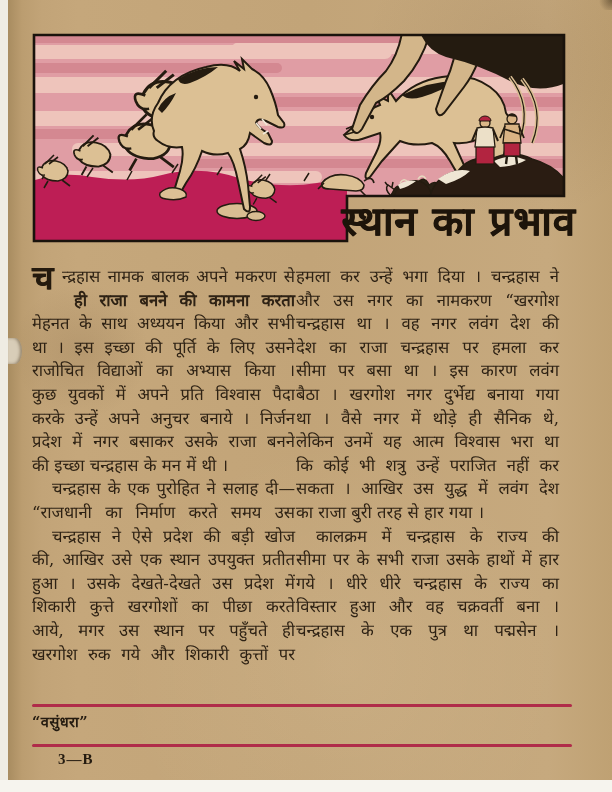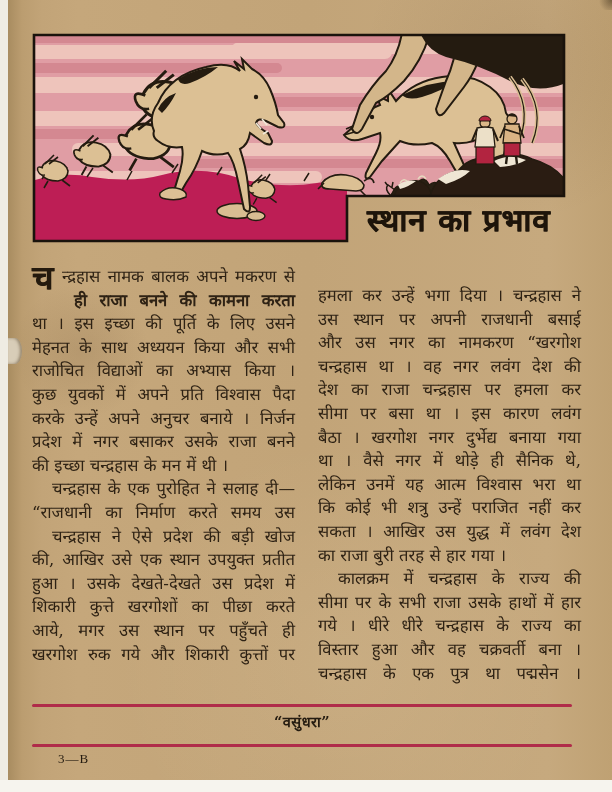--- a/index.html
+++ b/index.html
@@ -17,45 +17,45 @@
       radial-gradient(circle at 12% 45%, rgba(70,45,20,.12), rgba(0,0,0,0) 10%),
       radial-gradient(circle at 55% 85%, rgba(255,240,210,.10), rgba(0,0,0,0) 30%),
       linear-gradient(90deg,#a88c60 0px,#bb9d70 14px,#c2a478 34px,#c5a77b 70px,#c2a478 300px,#c6a97e 540px,#bfa173 604px);
   }
   .tear{position:absolute;left:0px;top:338px;width:14px;height:26px;background:#d8cdb8;border-radius:0 60% 60% 0;box-shadow:inset -2px 0 3px rgba(90,70,40,.5);}
   .illo{position:absolute;left:32px;top:33px;width:534px;height:210px;}
   .illo svg{display:block;}
   .illo-title{
     position:absolute;left:325px;top:165px;width:203px;height:42px;
     display:flex;align-items:center;justify-content:center;
-    font-size:31px;font-weight:bold;color:#1d140a;letter-spacing:1px;
+    font-size:40px;font-weight:bold;color:#1d140a;letter-spacing:1px;
     text-shadow:0.7px 0 0 #1d140a;white-space:nowrap;
   }
   .article{position:absolute;left:32px;top:265px;width:540px;color:#2e2214;}
   .col{position:absolute;top:0;width:263px;font-size:16.6px;line-height:23.6px;}
   .col-left{left:0;}
-  .col-right{left:286px;margin-top:19px;}
+  .col-right{left:264px;}
   .line{text-align:justify;text-align-last:justify;white-space:normal;}
   .line.pend{text-align-last:left;}
   .line.ind1{padding-left:20px;}
   .line.ind2{padding-left:30px;}
   .line.ind3{padding-left:42px;font-weight:bold;}
   .dropcap{
     position:absolute;left:0px;top:-4px;font-size:33px;line-height:34px;
     font-weight:bold;color:#241a0e;text-shadow:0.8px 0 0 #241a0e;
   }
   .rule{position:absolute;left:32px;width:540px;height:3px;background:#b02c4a;border-radius:2px;}
   .rule-1{top:704px;}
   .rule-2{top:744px;}
   .journal{
-    position:absolute;left:32px;top:711px;width:540px;text-align:center;
+    position:absolute;left:32px;top:711px;width:540px;text-align:left;
     font-size:14.5px;font-weight:bold;color:#241b10;letter-spacing:.5px;
   }
   .page-marker{
-    position:absolute;left:58px;top:751px;font-size:13px;font-weight:normal;
+    position:absolute;left:58px;top:751px;font-size:15px;font-weight:bold;
     color:#241b10;font-family:"Liberation Serif", serif;letter-spacing:1px;
   }
   .smudge-tr{position:absolute;right:0;top:0;width:16px;height:10px;background:radial-gradient(circle at 100% 0,rgba(60,45,25,.55),rgba(0,0,0,0) 70%);}
 </style>
 </head>
 <body>
 
 <div class="scan-strip-left"></div>
 <div class="scan-strip-bottom"></div>
 
@@ -173,41 +173,40 @@
   </svg>
   <div class="illo-title">स्थान का प्रभाव</div>
 </div>
 
 <div class="article">
   <span class="dropcap">च</span>
   <div class="col col-left">
     <div>
         <div class="line ind2">न्द्रहास नामक बालक अपने मकरण से</div>
         <div class="line ind3">ही राजा बनने की कामना करता</div>
+        <div class="line">मेहनत के साथ अध्ययन किया और सभी</div>
         <div class="line">था । इस इच्छा की पूर्ति के लिए उसने</div>
-        <div class="line">मेहनत के साथ अध्ययन किया और सभी</div>
         <div class="line">राजोचित विद्याओं का अभ्यास किया ।</div>
         <div class="line">कुछ युवकों में अपने प्रति विश्वास पैदा</div>
         <div class="line">करके उन्हें अपने अनुचर बनाये । निर्जन</div>
         <div class="line">प्रदेश में नगर बसाकर उसके राजा बनने</div>
         <div class="line pend">की इच्छा चन्द्रहास के मन में थी ।</div>
         <div class="line ind1">चन्द्रहास के एक पुरोहित ने सलाह दी—</div>
         <div class="line">“राजधानी का निर्माण करते समय उस</div>
         <div class="line ind1">चन्द्रहास ने ऐसे प्रदेश की बड़ी खोज</div>
         <div class="line">की, आखिर उसे एक स्थान उपयुक्त प्रतीत</div>
         <div class="line">हुआ । उसके देखते-देखते उस प्रदेश में</div>
         <div class="line">शिकारी कुत्ते खरगोशों का पीछा करते</div>
         <div class="line">आये, मगर उस स्थान पर पहुँचते ही</div>
         <div class="line">खरगोश रुक गये और शिकारी कुत्तों पर</div>
       </div>
   </div>
   <div class="col col-right">
     <div>
         <div class="line">हमला कर उन्हें भगा दिया । चन्द्रहास ने</div>
-        <div class="line">उस स्थान पर अपनी राजधानी बसाई</div>
         <div class="line">और उस नगर का नामकरण “खरगोश</div>
         <div class="line">चन्द्रहास था । वह नगर लवंग देश की</div>
         <div class="line">देश का राजा चन्द्रहास पर हमला कर</div>
         <div class="line">सीमा पर बसा था । इस कारण लवंग</div>
         <div class="line">बैठा । खरगोश नगर दुर्भेद्य बनाया गया</div>
         <div class="line">था । वैसे नगर में थोड़े ही सैनिक थे,</div>
         <div class="line">लेकिन उनमें यह आत्म विश्वास भरा था</div>
         <div class="line">कि कोई भी शत्रु उन्हें पराजित नहीं कर</div>
         <div class="line">सकता । आखिर उस युद्ध में लवंग देश</div>
         <div class="line pend">का राजा बुरी तरह से हार गया ।</div>

